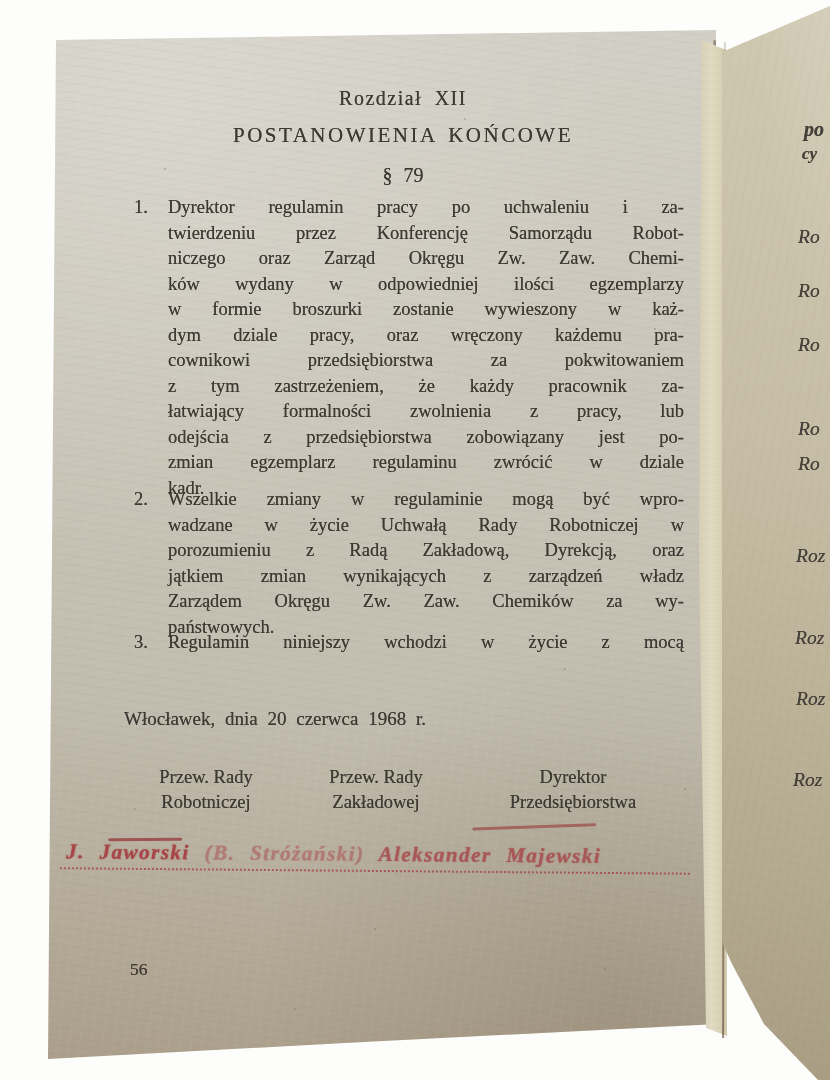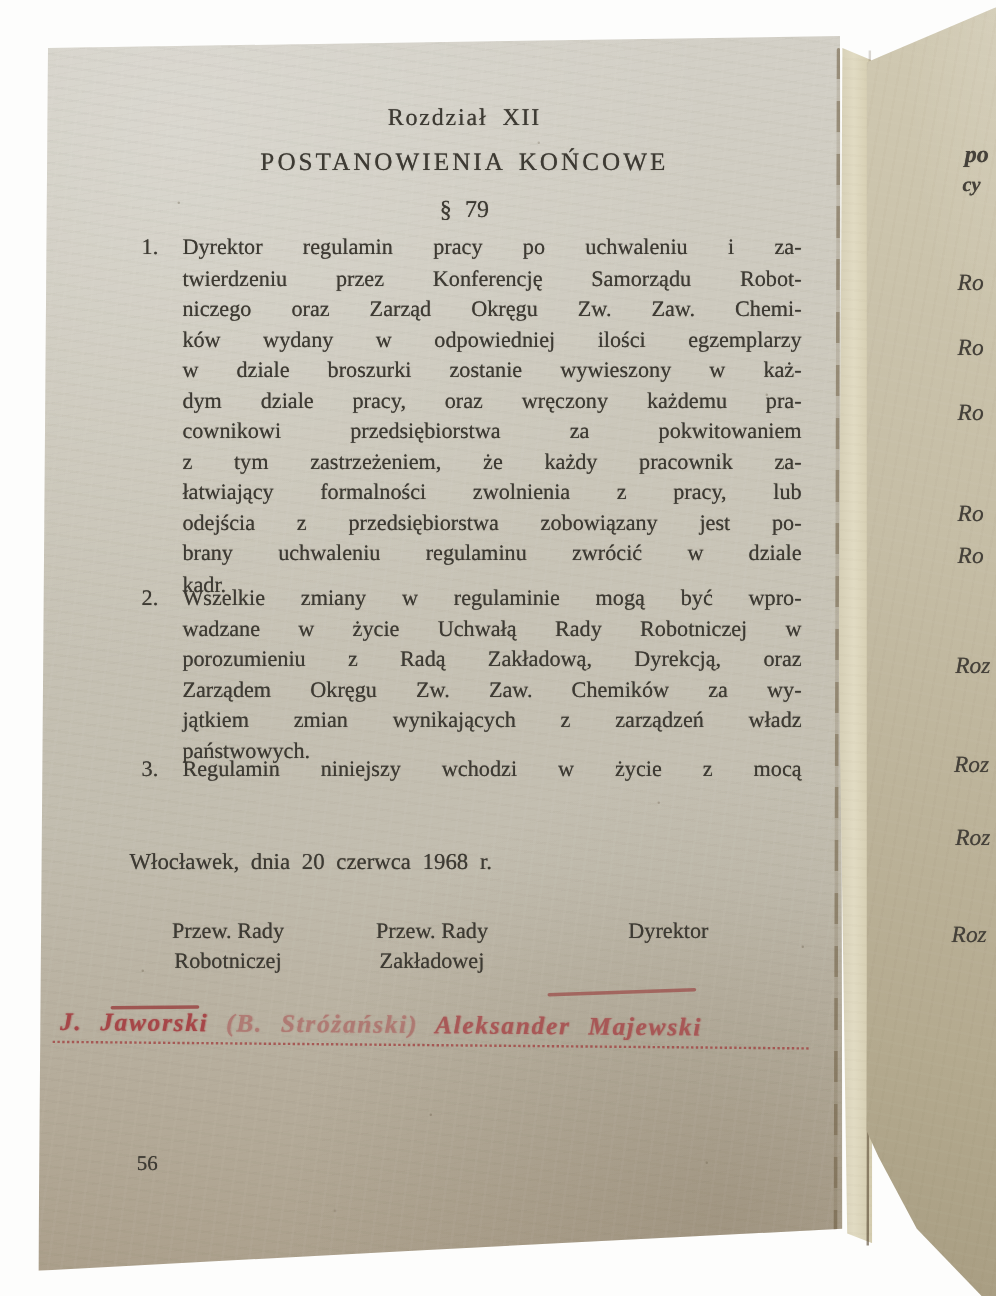--- a/index.html
+++ b/index.html
@@ -5,21 +5,21 @@
   html,body{margin:0;padding:0;}
   body{
     width:830px;height:1080px;overflow:hidden;background:#fdfdfc;
     font-family:"Liberation Serif","DejaVu Serif",serif;
     position:relative;
   }
   .photo{position:absolute;inset:0;}
 
   
   .left-page{
-    position:absolute;left:28px;top:28px;width:678px;height:1034px;
+    position:absolute;left:44px;top:28px;width:678px;height:1034px;
     background:
       radial-gradient(120% 80% at 18% 8%, rgba(255,255,255,.20), transparent 55%),
       radial-gradient(90% 60% at 85% 95%, rgba(90,75,50,.18), transparent 60%),
       linear-gradient(184deg,#d3d0c7 0%,#cac6b9 36%,#c2bdaf 66%,#ab9f8b 100%);
     clip-path:polygon(12px 12px,672px 2px,674px 996px,320px 1014px,4px 1031px);
   }
   .left-page::before{
     content:"";position:absolute;inset:0;opacity:.55;pointer-events:none;
     background-image:
       repeating-linear-gradient(8deg, rgba(110,96,72,.045) 0 2px, transparent 2px 9px),
@@ -120,39 +120,39 @@
       <div class="head2">POSTANOWIENIA KOŃCOWE</div>
       <div class="para-mark">§ 79</div>
 
       <div class="item i1">
         <span class="num">1.</span>
         <div class="itext">
             <div class="tline">Dyrektor regulamin pracy po uchwaleniu i za-</div>
             <div class="tline">twierdzeniu przez Konferencję Samorządu Robot-</div>
             <div class="tline">niczego oraz Zarząd Okręgu Zw. Zaw. Chemi-</div>
             <div class="tline">ków wydany w odpowiedniej ilości egzemplarzy</div>
-            <div class="tline">w dziale broszurki zostanie wywieszony w każ-</div>
+            <div class="tline">w formie broszurki zostanie wywieszony w każ-</div>
             <div class="tline">dym dziale pracy, oraz wręczony każdemu pra-</div>
             <div class="tline">cownikowi przedsiębiorstwa za pokwitowaniem</div>
             <div class="tline">z tym zastrzeżeniem, że każdy pracownik za-</div>
             <div class="tline">łatwiający formalności zwolnienia z pracy, lub</div>
             <div class="tline">odejścia z przedsiębiorstwa zobowiązany jest po-</div>
-            <div class="tline">brany uchwaleniu regulaminu zwrócić w dziale</div>
+            <div class="tline">zmian egzemplarz regulaminu zwrócić w dziale</div>
             <div class="tline last">kadr.</div>
           </div>
       </div>
 
       <div class="item i2">
         <span class="num">2.</span>
         <div class="itext">
             <div class="tline">Wszelkie zmiany w regulaminie mogą być wpro-</div>
             <div class="tline">wadzane w życie Uchwałą Rady Robotniczej w</div>
             <div class="tline">porozumieniu z Radą Zakładową, Dyrekcją, oraz</div>
+            <div class="tline">jątkiem zmian wynikających z zarządzeń władz</div>
             <div class="tline">Zarządem Okręgu Zw. Zaw. Chemików za wy-</div>
-            <div class="tline">jątkiem zmian wynikających z zarządzeń władz</div>
             <div class="tline last">państwowych.</div>
           </div>
       </div>
 
       <div class="item i3">
         <span class="num">3.</span>
         <div class="itext">
             <div class="tline">Regulamin niniejszy wchodzi w życie z mocą</div>
           </div>
       </div>
@@ -163,20 +163,21 @@
         <div class="sig-col">
           <div>Przew. Rady</div>
           <div>Robotniczej</div>
         </div>
         <div class="sig-col">
           <div>Przew. Rady</div>
           <div>Zakładowej</div>
         </div>
         <div class="sig-col">
           <div>Dyrektor</div>
+          <div>Przedsiębiorstwa</div>
         </div>
       </div>
 
       <div class="stamp">
         <div class="stamp-overline"></div>
         <div class="stamp-middash"></div>
         <div class="stamp-text">
           <span class="stamp-part1">J. Jaworski</span>
           <span class="stamp-part2">(B. Stróżański)</span>
           <span class="stamp-part3">Aleksander Majewski</span>

